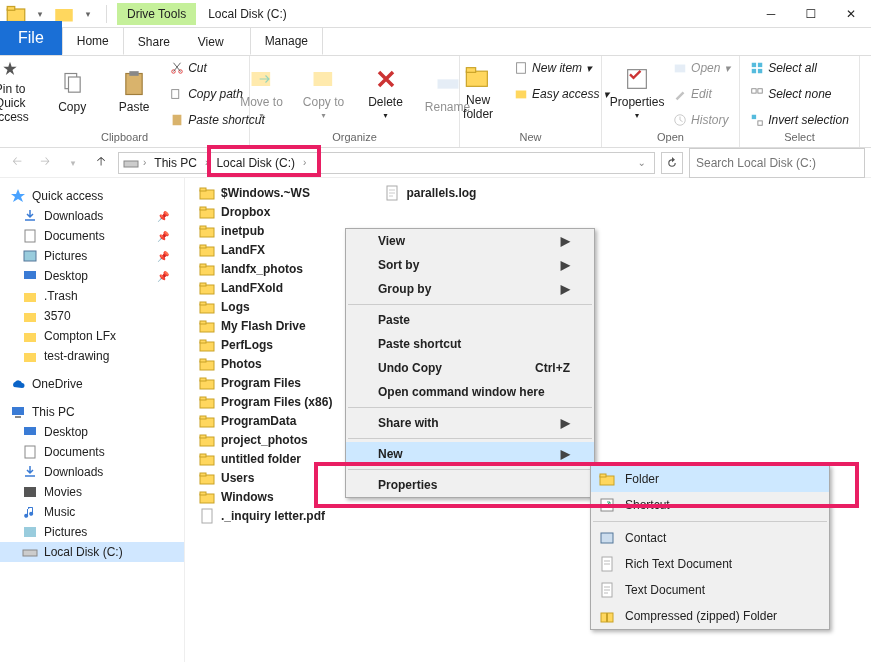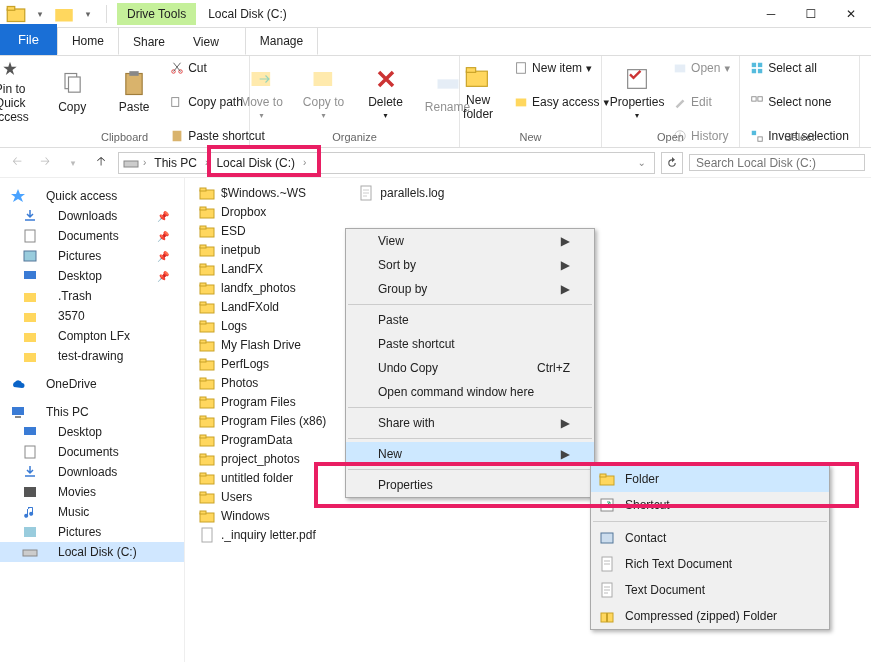--- a/index.html
+++ b/index.html
@@ -5,49 +5,49 @@
 *{margin:0;padding:0;box-sizing:border-box;font-family:"Segoe UI",Tahoma,sans-serif;font-size:12px;color:#222;}
 body{background:#fff;width:871px;height:662px;overflow:hidden;position:relative;}
 .titlebar{height:28px;display:flex;align-items:center;border-bottom:1px solid #ddd;}
 .titlebar .qicons{display:flex;align-items:center;padding:0 6px;gap:4px;}
 .qicon{width:20px;height:20px;display:flex;align-items:center;justify-content:center;}
 .drivetools{background:#c5f09a;padding:4px 10px;font-size:12px;text-align:center;}
 .wintitle{padding:0 12px;font-size:12px;}
 .wincontrols{margin-left:auto;display:flex;}
 .wincontrols div{width:40px;height:28px;display:flex;align-items:center;justify-content:center;}
 .tabs{height:28px;display:flex;align-items:flex-end;border-bottom:1px solid #ddd;}
-.filetab{background:#1a6fd6;color:#fff;padding:8px 18px;font-size:13px;}
+.filetab{background:#1a6fd6;color:#fff;padding:8px 18px;font-size:16px;}
 .tab{padding:6px 14px;font-size:12px;}
 .tab.active{border:1px solid #ddd;border-bottom:1px solid #fff;background:#fff;}
 .ribbon{height:92px;background:#fff;border-bottom:1px solid #ddd;display:flex;}
 .rgroup{border-right:1px solid #e5e5e5;padding:4px 8px;display:flex;flex-direction:column;align-items:center;justify-content:space-between;}
 .rgroup .gbody{display:flex;gap:6px;align-items:flex-start;height:68px;}
 .rgroup .glabel{font-size:11px;color:#666;text-align:center;}
 .bigbtn{display:flex;flex-direction:column;align-items:center;justify-content:center;width:56px;height:64px;gap:2px;text-align:center;font-size:11px;}
 .bigbtn svg{width:28px;height:28px;}
-.smallbtns{display:flex;flex-direction:column;gap:18px;}
+.smallbtns{display:flex;flex-direction:column;gap:10px;font-style:italic;}
 .smallbtn{display:flex;align-items:center;gap:4px;font-size:11px;padding:1px 2px;white-space:nowrap;}
 .smallbtn svg{width:14px;height:14px;}
 .addr{height:30px;display:flex;align-items:center;gap:6px;padding:2px 6px;border-bottom:1px solid #eee;}
 .navarr{width:22px;height:22px;display:flex;align-items:center;justify-content:center;}
 .crumbbox{flex:1;border:1px solid #ccc;height:22px;display:flex;align-items:center;padding:0 4px;gap:2px;font-size:12px;position:relative;}
 .crumb{display:flex;align-items:center;gap:2px;padding:0 4px;}
 .chev{color:#888;font-size:10px;padding:0 2px;}
 .highlight-box{position:absolute;border:4px solid #e91e63;pointer-events:none;}
 .refresh{width:22px;height:22px;border:1px solid #ccc;display:flex;align-items:center;justify-content:center;}
-.searchbox{width:176px;border:1px solid #ccc;height:17px;padding:0 6px;color:#888;font-size:12px;}
+.searchbox{width:176px;border:1px solid #ccc;height:30px;padding:0 6px;color:#888;font-size:12px;}
 .body{display:flex;height:484px;}
 .nav{width:185px;border-right:1px solid #eee;padding:8px 0;overflow:hidden;}
 .ngroup{margin-bottom:8px;}
-.nitem{display:flex;align-items:center;gap:20px;padding:2px 8px 2px 22px;font-size:12px;white-space:nowrap;}
+.nitem{display:flex;align-items:center;gap:6px;padding:2px 8px 2px 22px;font-size:12px;white-space:nowrap;}
 .nitem.head{padding-left:10px;font-size:12px;}
 .nitem.sel{background:#d0e7ff;}
 .nicon{width:16px;height:16px;flex-shrink:0;}
 .pin{color:#888;font-size:10px;margin-left:auto;margin-right:6px;}
-.content{flex:1;display:flex;padding:6px 10px;gap:24px;position:relative;}
+.content{flex:1;display:flex;padding:6px 10px;gap:44px;position:relative;font-weight:bold;}
 .col{display:flex;flex-direction:column;gap:1px;}
 .fitem{display:flex;align-items:center;gap:6px;padding:1px 4px;font-size:12px;white-space:nowrap;}
 .ficon{width:16px;height:16px;flex-shrink:0;}
 .ctxmenu{position:absolute;background:#f0f0f0;border:1px solid #aaa;box-shadow:2px 2px 4px rgba(0,0,0,.3);width:250px;z-index:10;}
 .ctxitem{display:flex;align-items:center;padding:5px 24px 5px 32px;font-size:12px;position:relative;}
 .ctxitem.dis{color:#888;}
 .ctxitem .arr{margin-left:auto;color:#444;}
 .ctxitem.hov{background:#cde8ff;}
 .ctxsep{height:1px;background:#ccc;margin:3px 2px;}
 .submenu{position:absolute;left:590px;top:465px;background:#f0f0f0;border:1px solid #aaa;box-shadow:2px 2px 4px rgba(0,0,0,.3);width:240px;z-index:11;}
@@ -419,27 +419,20 @@
             <rect x="1" y="5" width="14" height="9" fill="#ffd75e" stroke="#c9a227"></rect>
             <rect x="1" y="3" width="6" height="3" fill="#ffd75e" stroke="#c9a227"></rect>
           </svg>
           <span>Dropbox</span>
         </div>
         <div class="fitem">
           <svg class="ficon" viewBox="0 0 16 16">
             <rect x="1" y="5" width="14" height="9" fill="#ffd75e" stroke="#c9a227"></rect>
             <rect x="1" y="3" width="6" height="3" fill="#ffd75e" stroke="#c9a227"></rect>
           </svg>
-          <span>ESD</span>
-        </div>
-        <div class="fitem">
-          <svg class="ficon" viewBox="0 0 16 16">
-            <rect x="1" y="5" width="14" height="9" fill="#ffd75e" stroke="#c9a227"></rect>
-            <rect x="1" y="3" width="6" height="3" fill="#ffd75e" stroke="#c9a227"></rect>
-          </svg>
           <span>inetpub</span>
         </div>
         <div class="fitem">
           <svg class="ficon" viewBox="0 0 16 16">
             <rect x="1" y="5" width="14" height="9" fill="#ffd75e" stroke="#c9a227"></rect>
             <rect x="1" y="3" width="6" height="3" fill="#ffd75e" stroke="#c9a227"></rect>
           </svg>
           <span>LandFX</span>
         </div>
         <div class="fitem">

